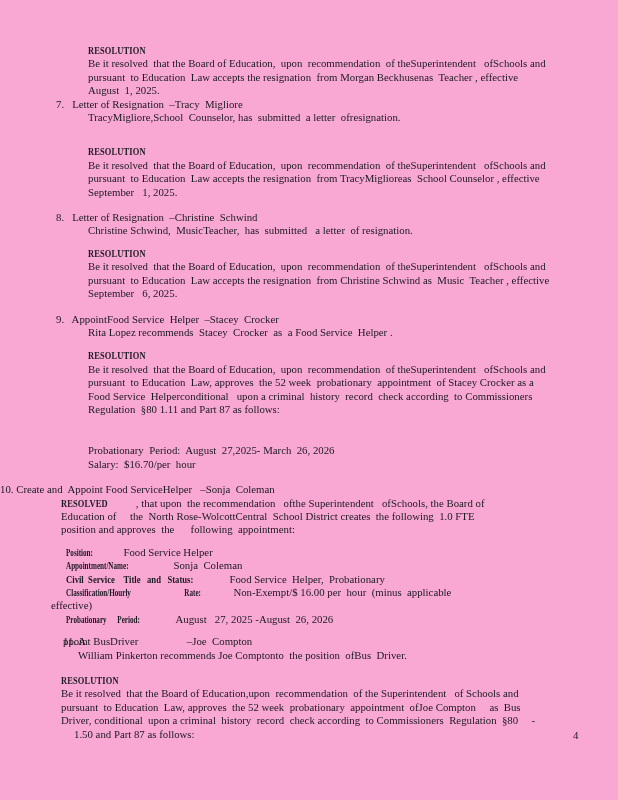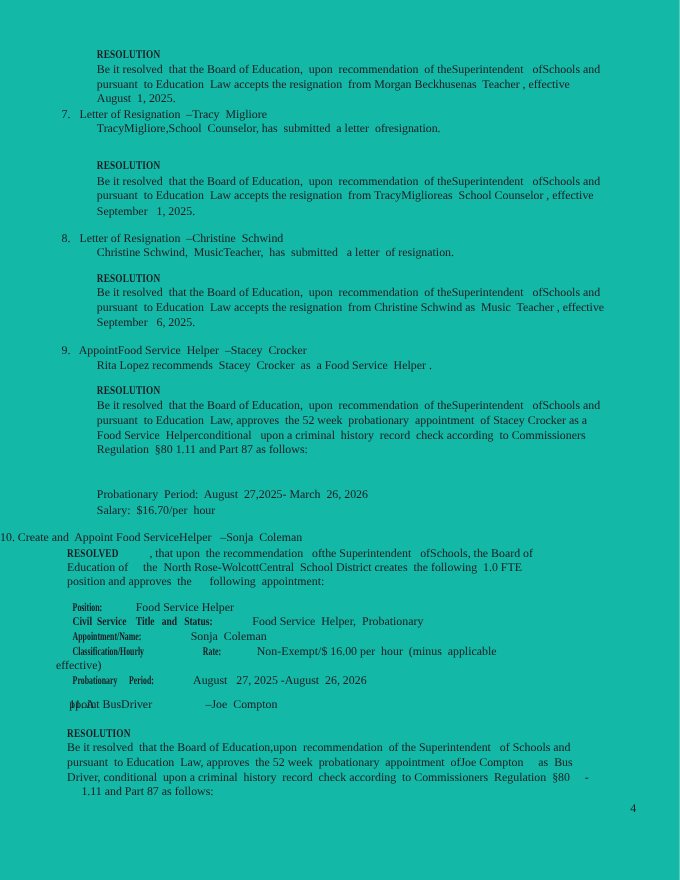--- a/index.html
+++ b/index.html
@@ -1,20 +1,20 @@
 <!DOCTYPE html>
 <html><head>
 <meta charset="utf-8">
 <style>
   html,body{margin:0;padding:0;background:#e8e8e8;}
   .page{
     position:relative;
     width:618px;height:800px;
     margin:0 auto;
-    background:#14b8a6;
+    background:#f9a8d4;
     overflow:hidden;
     box-sizing:border-box;
     padding-top:44px;
     font-family:"Liberation Serif","DejaVu Serif",serif;
     font-size:10.8px;
     line-height:13.4px;
     color:#1a1a22;
   }
   .ln{white-space:pre;}
   .i51{padding-left:51px}
@@ -94,33 +94,34 @@
   <div class="g12"></div>
 
   <div class="ln i62">10. Create and  Appoint Food ServiceHelper   –Sonja  Coleman</div>
   <div class="ln i61"><span class="hd wres">RESOLVED</span><span>    , that upon  the recommendation   ofthe Superintendent   ofSchools, the Board of</span></div>
   <div class="ln i61">Education of     the  North Rose-WolcottCentral  School District creates  the following  1.0 FTE</div>
   <div class="ln i61">position and approves  the      following  appointment:</div>
 
   <div class="g9"></div>
 
   <div class="ln i103"><span class="lbl wpos">Position:</span><span>  Food Service Helper</span></div>
+  <div class="ln i103"><span class="lbl wapp">Appointment/Name:</span><span>  Sonja  Coleman</span></div>
   <div class="ln i103"><span class="lbl2 wcvl">Civil  Service    Title   and   Status:</span><span>  Food Service  Helper,  Probationary</span></div>
-  <div class="ln i103"><span class="lbl wapp">Appointment/Name:</span><span>  Sonja  Coleman</span></div>
   <div class="ln i103"><span class="lbl wcls">Classification/Hourly                              Rate:</span><span>  Non-Exempt/$ 16.00 per  hour  (minus  applicable</span></div>
   <div class="ln i51">effective)</div>
   <div class="ln i103"><span class="lbl wprb">Probationary      Period:</span><span>   August   27, 2025 -August  26, 2026</span></div>
 
   <div class="g9"></div>
 
   <div class="ln i63"><span>ppoint BusDriver                  –Joe  Compton</span><span class="ghost">11. A</span></div>
+  <div class="ln i78">William Pinkerton recommends Joe Comptonto  the position  ofBus  Driver.</div>
 
   <div class="g12"></div>
 
   <div class="ln i61"><span class="hd">RESOLUTION</span></div>
   <div class="ln i61">Be it resolved  that the Board of Education,upon  recommendation  of the Superintendent   of Schools and</div>
   <div class="ln i61">pursuant  to Education  Law, approves  the 52 week  probationary  appointment  ofJoe Compton     as  Bus</div>
   <div class="ln i61">Driver, conditional  upon a criminal  history  record  check according  to Commissioners  Regulation  §80     -</div>
-  <div class="ln i74">1.11 and Part 87 as follows:</div>
+  <div class="ln i74">1.50 and Part 87 as follows:</div>
 
   <div class="pageno">4</div>
 
 </div>
 
 </body></html>

